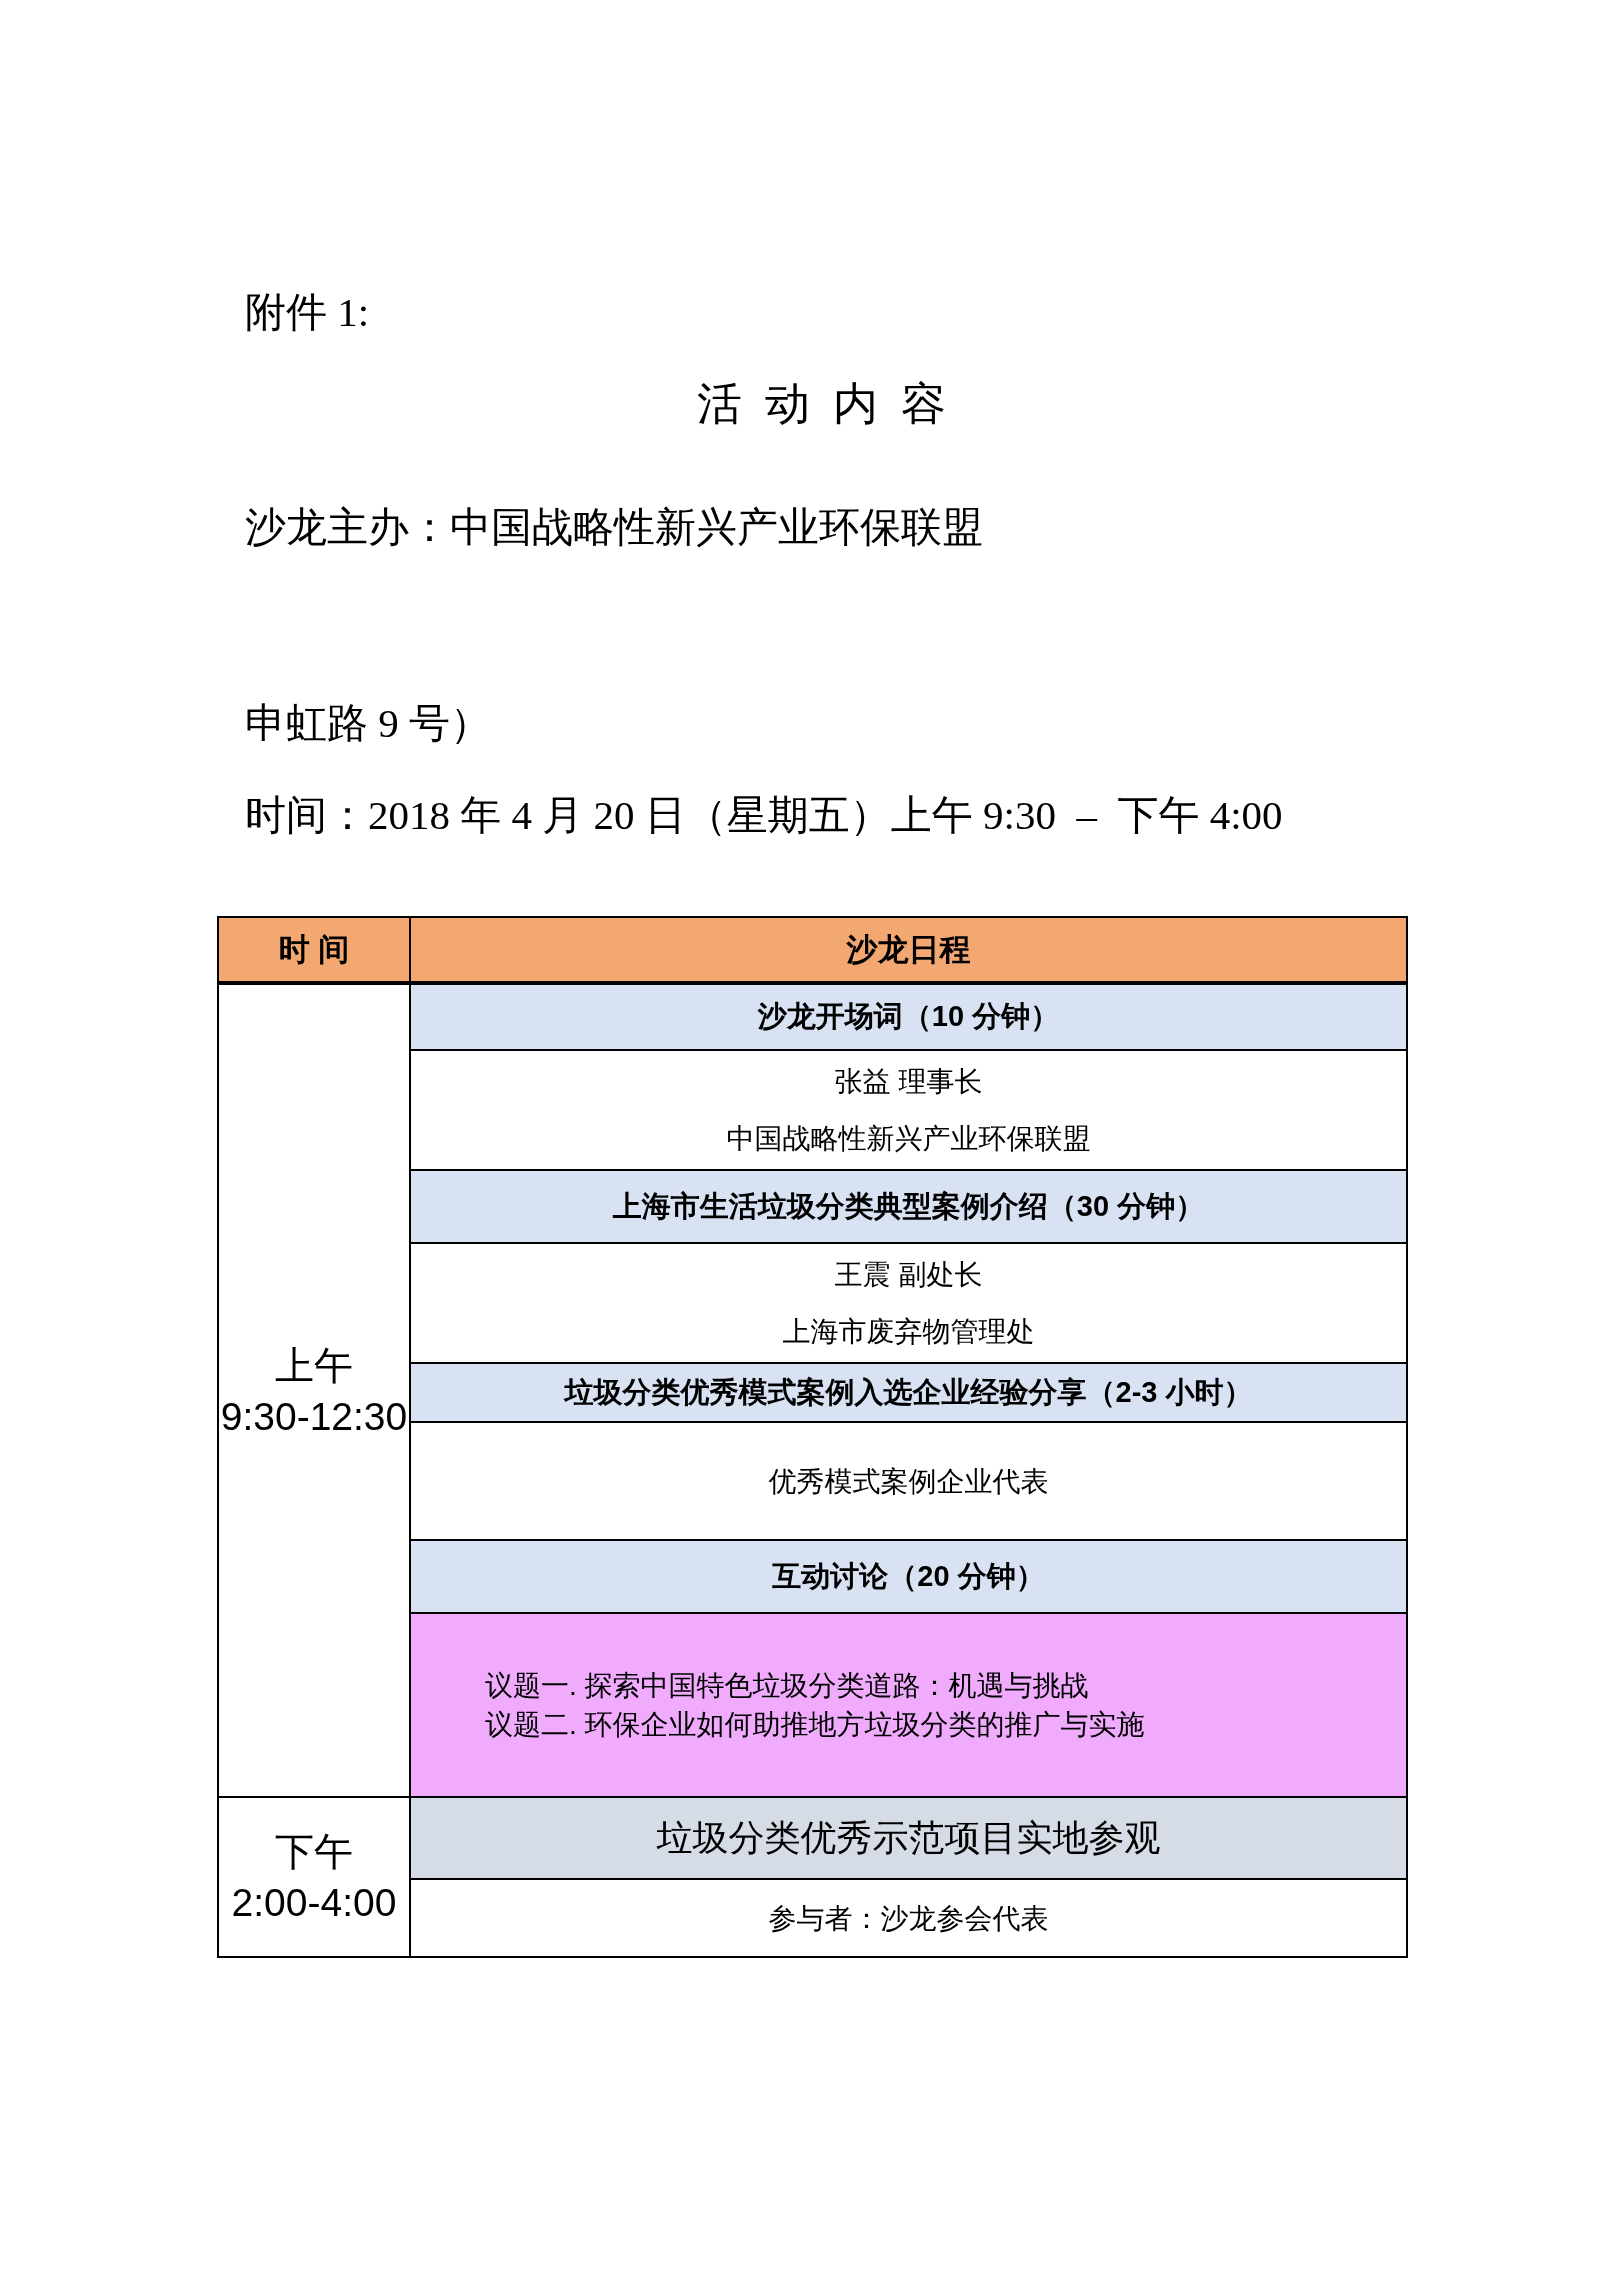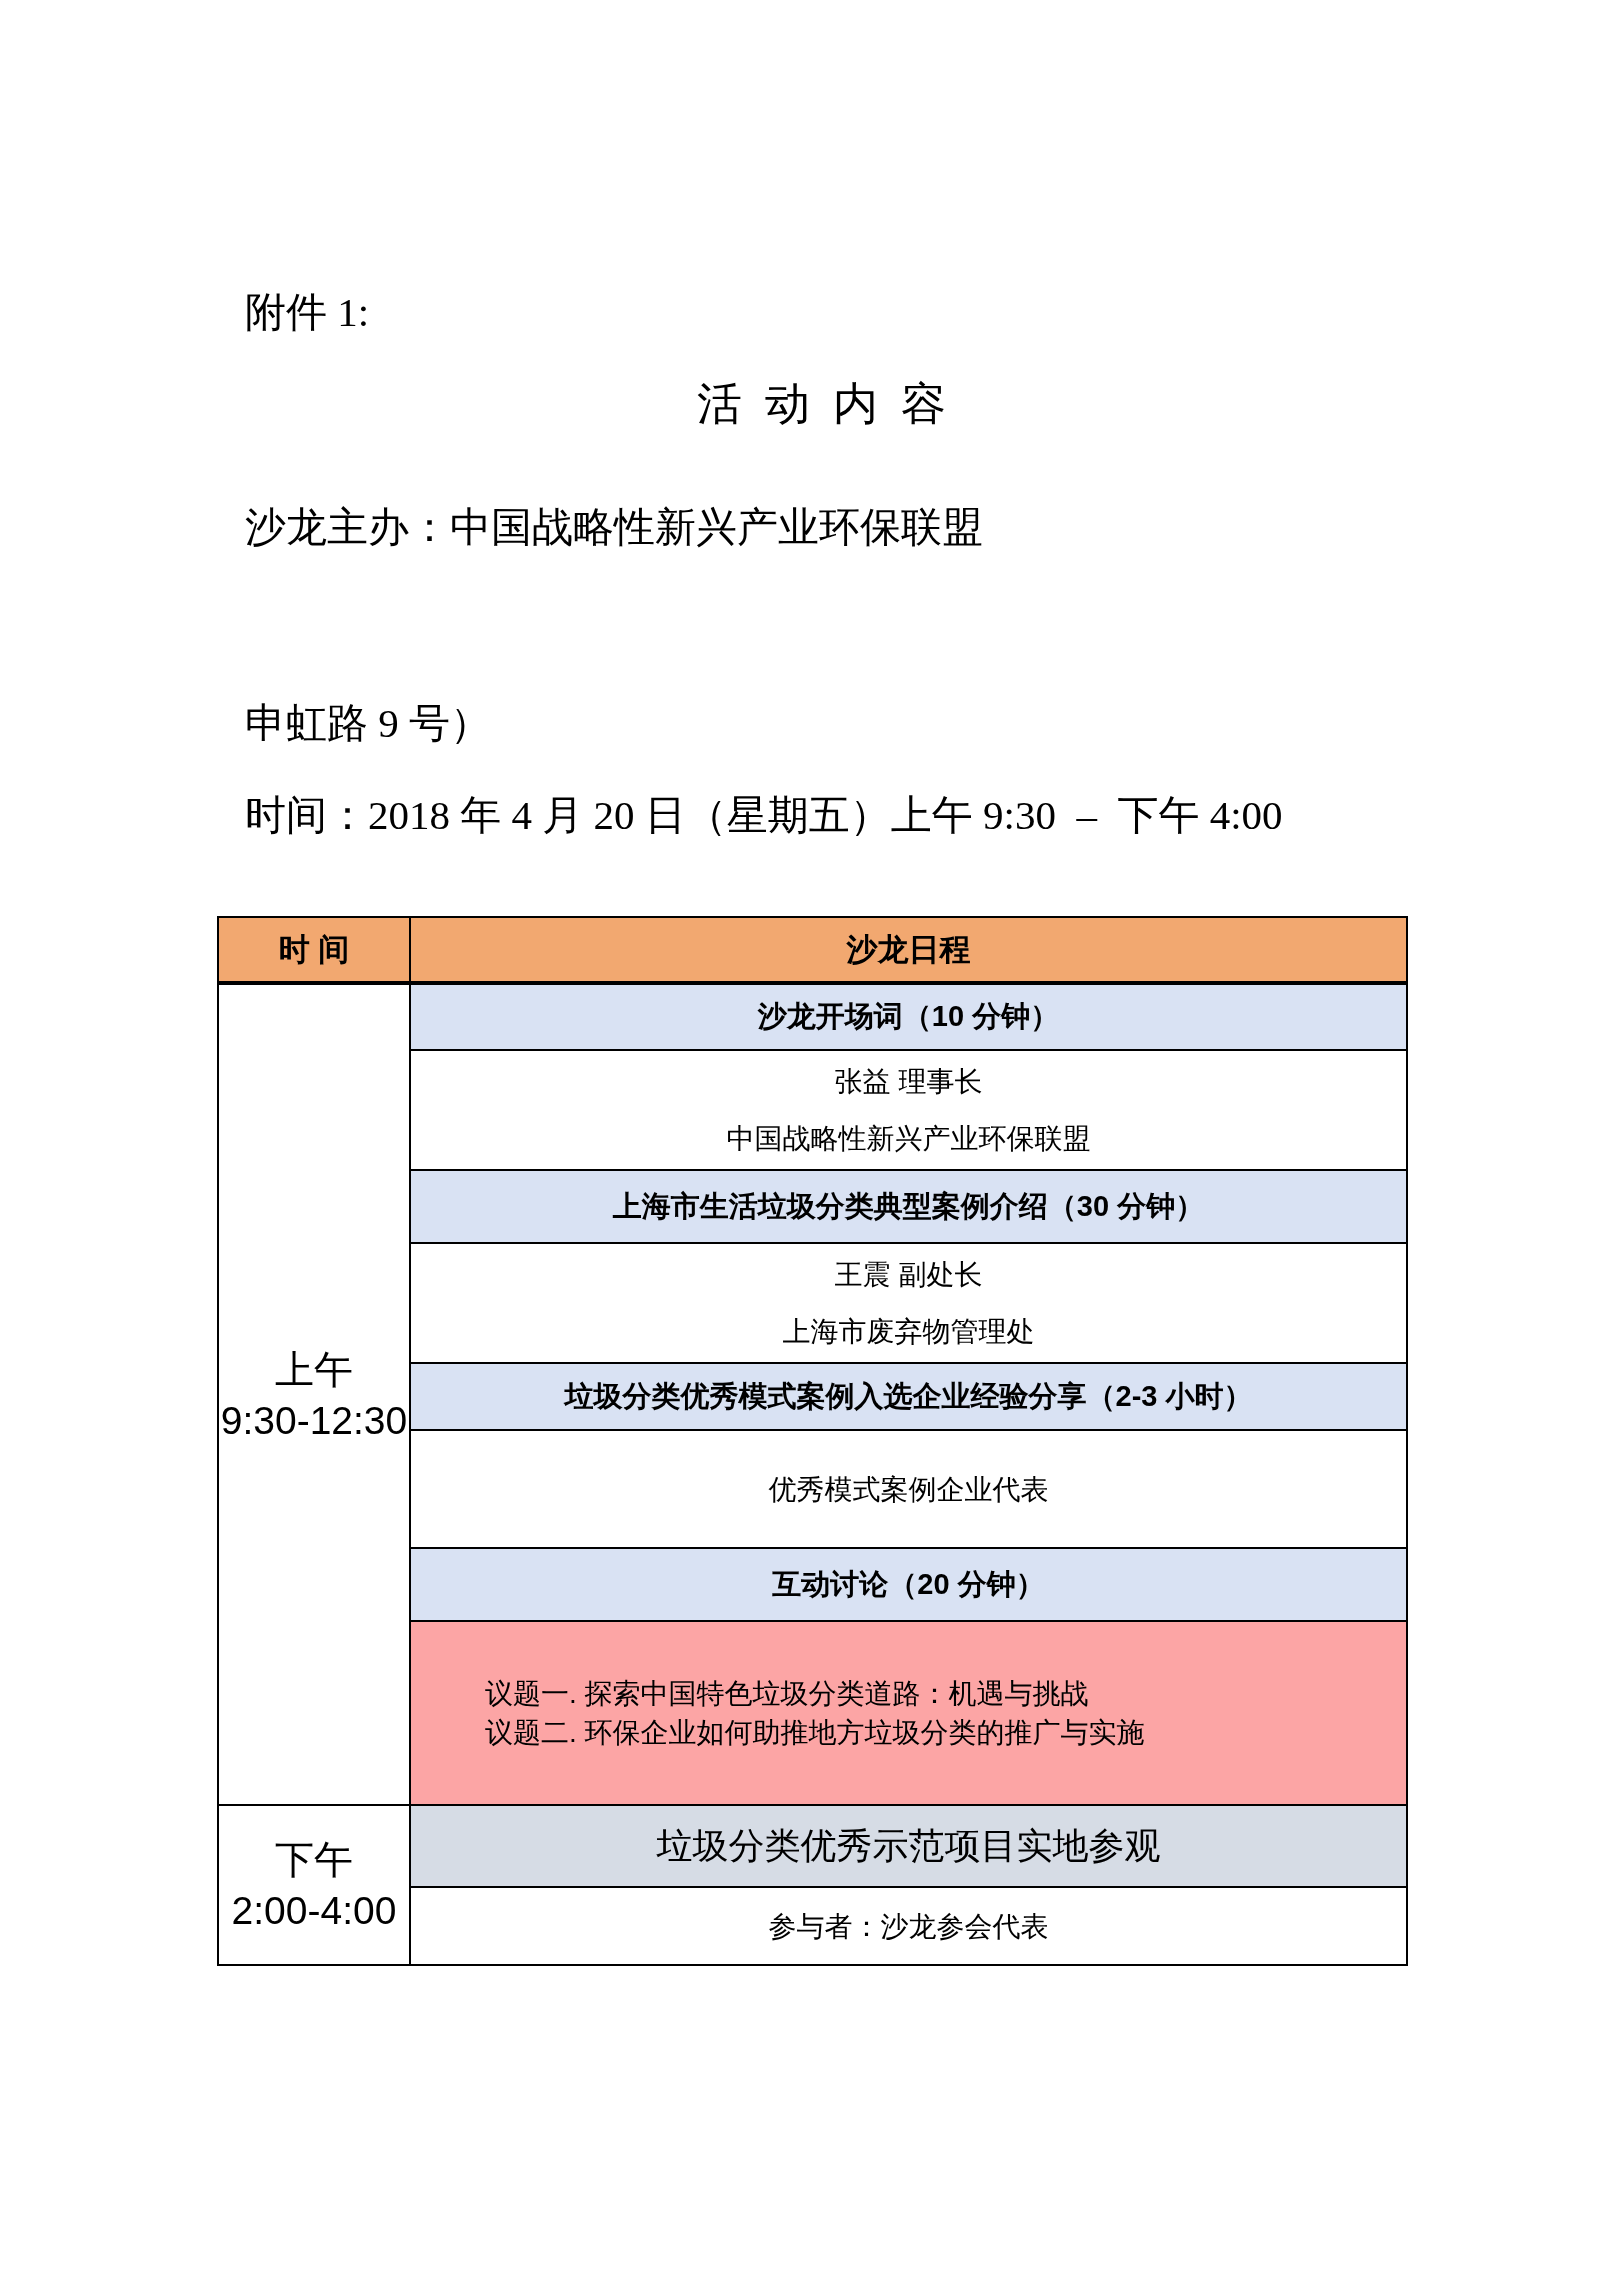--- a/index.html
+++ b/index.html
@@ -78,21 +78,21 @@
     background: var(--header_bg, #F2A870);
     font-size: 31px;
     font-weight: bold;
     border-bottom-width: 4.9px;
   }
   tr.hdr { height: 66px; }
   tr.r1  { height: 67px; }
   tr.r2  { height: 120px; }
   tr.r3  { height: 73px; }
   tr.r4  { height: 120px; }
-  tr.r5  { height: 67px; border-radius: 20px; }
+  tr.r5  { height: 59px; border-radius: 20px; }
   tr.r6  { height: 118px; }
   tr.r7  { height: 73px; }
   tr.r8  { height: 184px; }
   tr.r9  { height: 82px; }
   tr.r10 { height: 78px; }
 
   td.session {
     background: var(--session_bg, #D9E2F3);
     font-size: 29px;
     font-weight: bold;
@@ -111,21 +111,21 @@
 
   td.time-cell {
     background: #ffffff;
     font-weight: normal;
     font-size: 39px;
   }
   td.time-cell .period { line-height: 51px; }
   td.time-cell .trange { line-height: 51px; }
 
   td.discussion {
-    background: #fca5a5;
+    background: #f0abfc;
     font-size: 28px;
     font-weight: normal;
   }
   td.discussion .topics {
     display: flex;
     height: 100%;
     flex-direction: column;
     justify-content: space-evenly;
     align-items: flex-start;
     padding-left: 74px;

